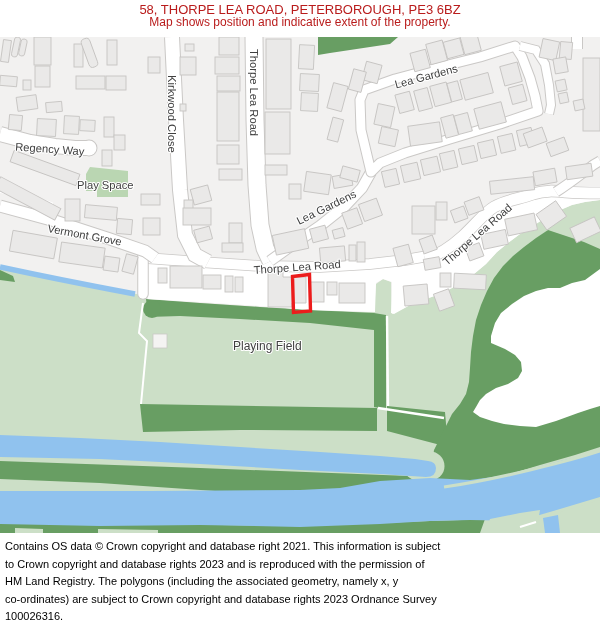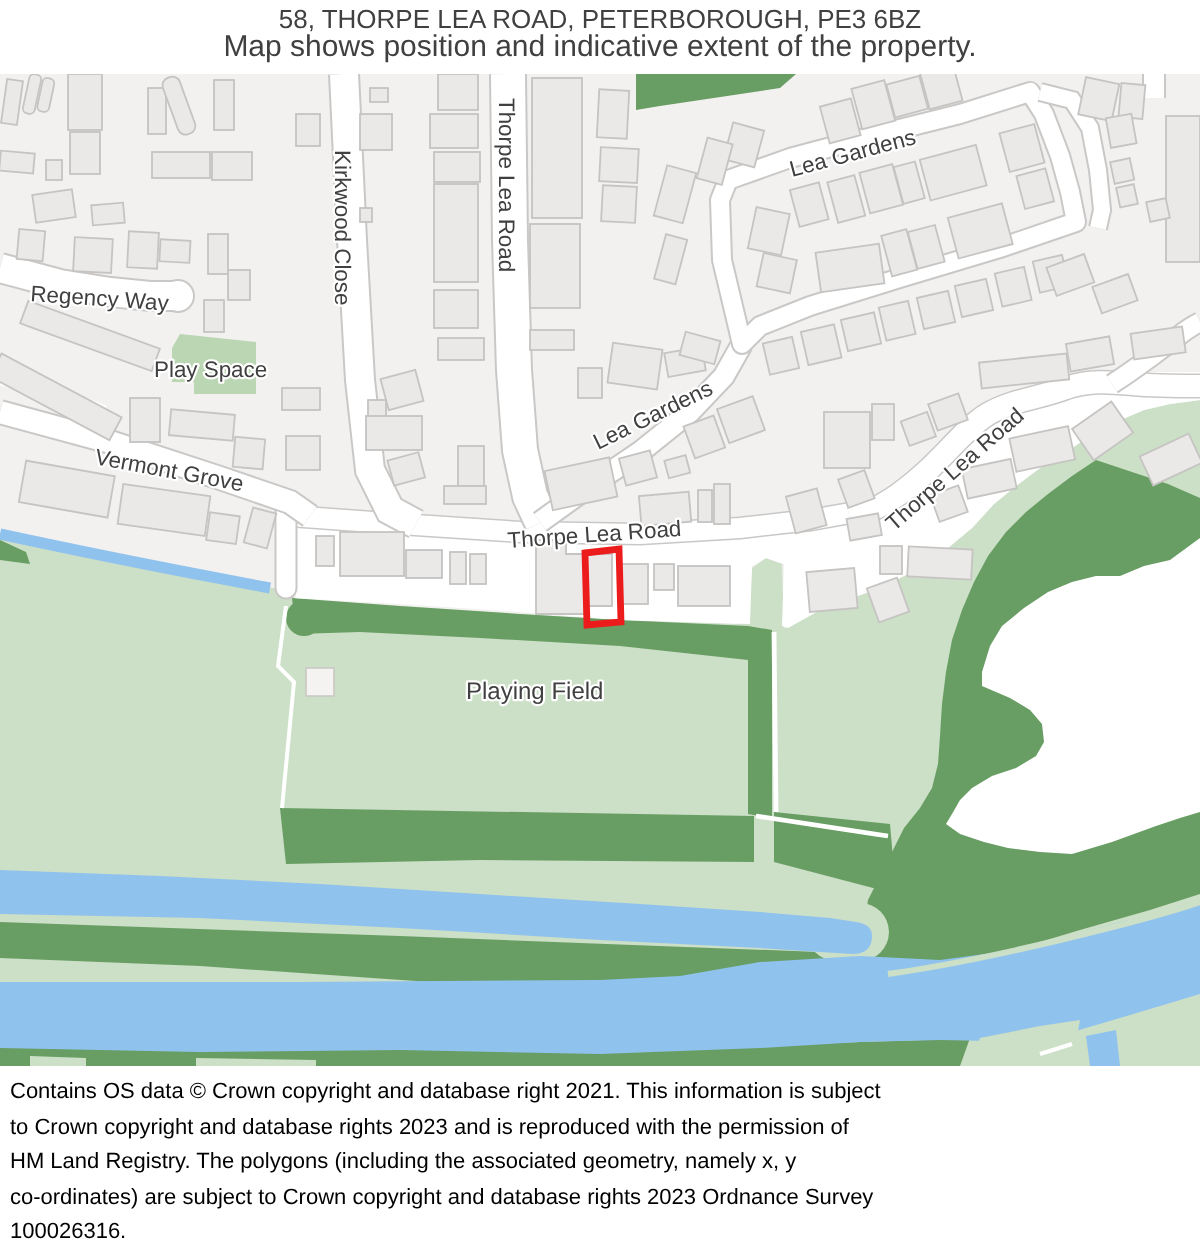--- a/index.html
+++ b/index.html
@@ -1,24 +1,24 @@
 <!DOCTYPE html>
 <html><head><meta charset="utf-8">
 <style>
 html,body{margin:0;padding:0;width:600px;height:625px;background:#fff;overflow:hidden;}
 body{font-family:"Liberation Sans",sans-serif;position:relative;}
-.hdr{position:absolute;left:0;width:600px;text-align:center;color:#404040;white-space:nowrap;will-change:transform;}
+.hdr{position:absolute;left:0;width:600px;text-align:center;color:#b91c1c;white-space:nowrap;will-change:transform;}
 .ftr{will-change:transform;position:absolute;left:5px;top:538px;width:595px;color:#000;font-size:11px;line-height:17.5px;white-space:nowrap;}
 #map{position:absolute;left:0;top:37px;will-change:transform;}
 </style></head>
 <body>
 
 <div class="hdr" style="top:2px;font-size:13px">58, THORPE LEA ROAD, PETERBOROUGH, PE3 6BZ</div>
 
-<div class="hdr" style="top:15px;font-size:15px">Map shows position and indicative extent of the property.</div>
+<div class="hdr" style="top:15px;font-size:12px">Map shows position and indicative extent of the property.</div>
 
 <svg id="map" width="600" height="496" viewBox="0 37 600 496" xmlns="http://www.w3.org/2000/svg">
 
 <rect x="0" y="37" width="600" height="496" fill="#f2f1f0"></rect>
 
 <path d="M0,268 L55,280 100,289 137,294 141,296 145,296 148,300 200,303 260,307 310,310 368,312 374,311 376,284 383,279 391,282 392,314 412,304 440,294 460,284 474,274 486,264 497,252 508,243 520,234 533,226 545,218 558,211 572,205 585,202 600,200 600,533 0,533 Z" fill="#ccdfc7"></path>
 
 <path d="M90,167 L128,171 128,197 97,197 97,191 86,191 86,174 Z" fill="#bad6b2"></path>
 
 <path d="M318,37 L398,37 390,44 330,53 318,55 Z" fill="#689e63"></path>

